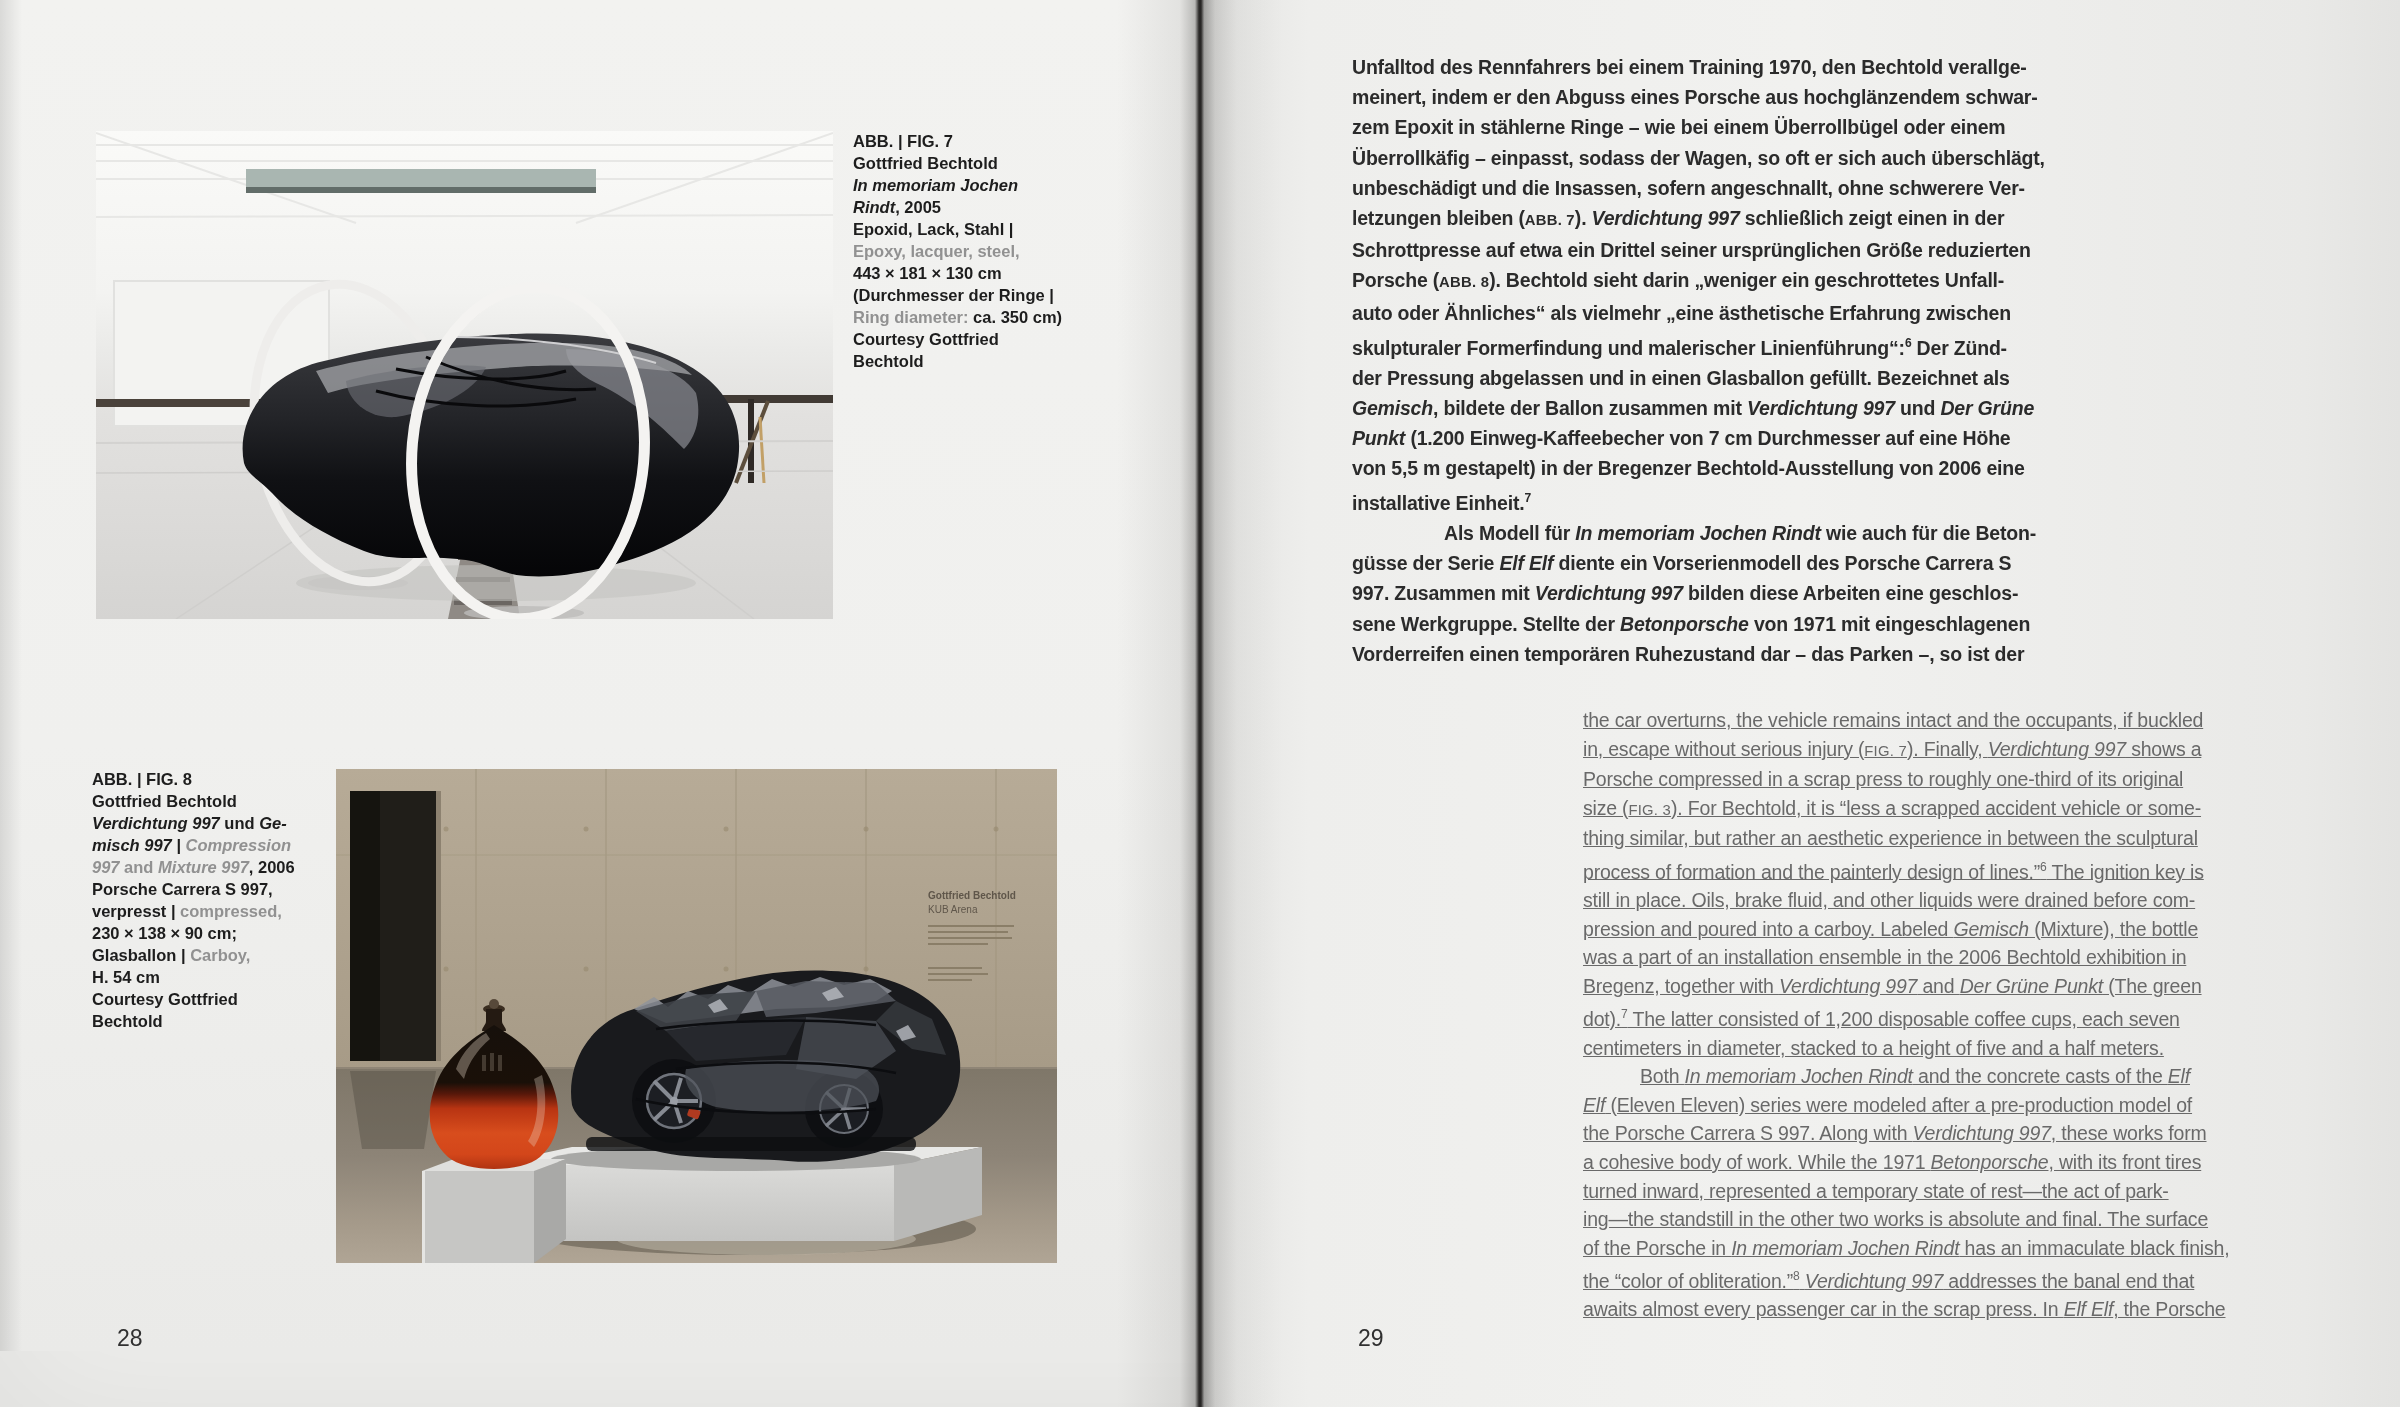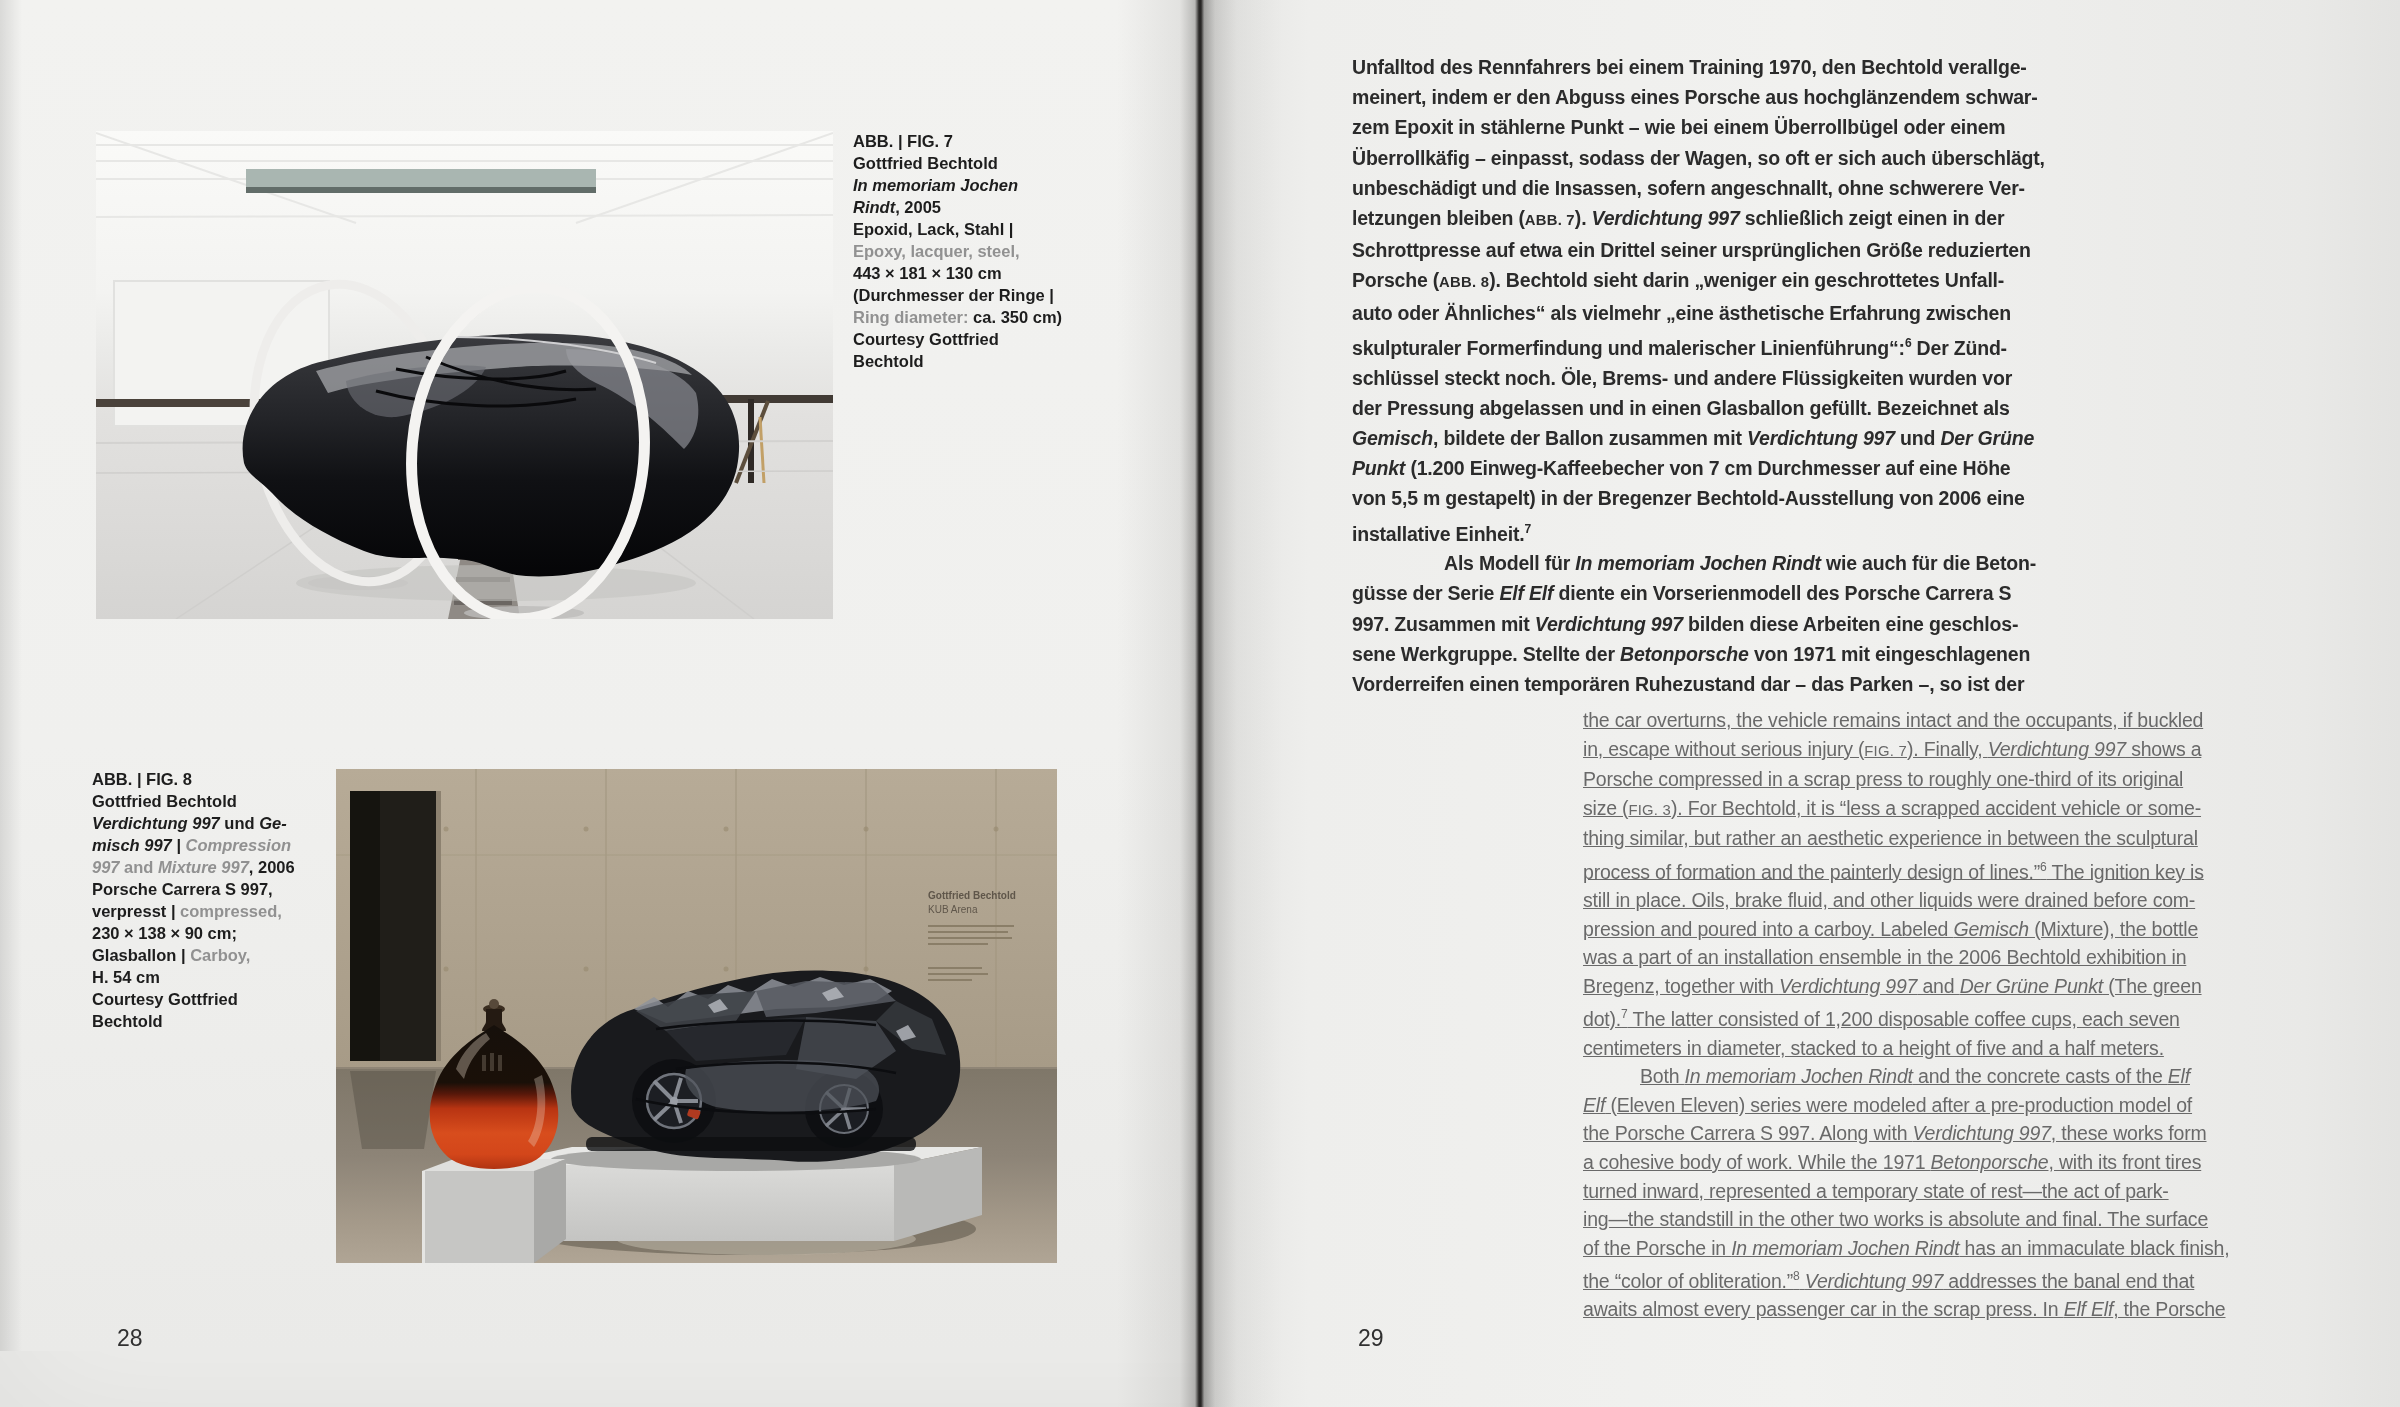--- a/index.html
+++ b/index.html
@@ -311,29 +311,28 @@
 
     <div class="pagenum pagenum-left">28</div>
   </div>
 
   <div class="page-right"></div>
 
   <div class="bodytext german">
     <div>
         <span class="line">Unfalltod des Rennfahrers bei einem Training 1970, den Bechtold verallge-</span>
         <span class="line">meinert, indem er den Abguss eines Porsche aus hochglänzendem schwar-</span>
-        <span class="line">zem Epoxit in stählerne Punkt – wie bei einem Überrollbügel oder einem</span>
+        <span class="line">zem Epoxit in stählerne Ringe – wie bei einem Überrollbügel oder einem</span>
         <span class="line">Überrollkäfig – einpasst, sodass der Wagen, so oft er sich auch überschlägt,</span>
         <span class="line">unbeschädigt und die Insassen, sofern angeschnallt, ohne schwerere Ver-</span>
         <span class="line">letzungen bleiben (<span class="seg-sc">ABB. 7</span>). <span class="seg-i">Verdichtung 997</span> schließlich zeigt einen in der</span>
         <span class="line">Schrottpresse auf etwa ein Drittel seiner ursprünglichen Größe reduzierten</span>
         <span class="line">Porsche (<span class="seg-sc">ABB. 8</span>). Bechtold sieht darin „weniger ein geschrottetes Unfall-</span>
         <span class="line">auto oder Ähnliches“ als vielmehr „eine ästhetische Erfahrung zwischen</span>
         <span class="line">skulpturaler Formerfindung und malerischer Linienführung“:<span class="seg-sup">6</span> Der Zünd-</span>
-        <span class="line">schlüssel steckt noch. Öle, Brems- und andere Flüssigkeiten wurden vor</span>
         <span class="line">der Pressung abgelassen und in einen Glasballon gefüllt. Bezeichnet als</span>
         <span class="line"><span class="seg-i">Gemisch</span>, bildete der Ballon zusammen mit <span class="seg-i">Verdichtung 997</span> und <span class="seg-i">Der Grüne</span></span>
         <span class="line"><span class="seg-i">Punkt</span> (1.200 Einweg-Kaffeebecher von 7 cm Durchmesser auf eine Höhe</span>
         <span class="line">von 5,5 m gestapelt) in der Bregenzer Bechtold-Ausstellung von 2006 eine</span>
         <span class="line">installative Einheit.<span class="seg-sup">7</span></span>
       </div>
     <div>
         <span class="line"><span class="seg-tab"></span>Als Modell für <span class="seg-i">In memoriam Jochen Rindt</span> wie auch für die Beton-</span>
         <span class="line">güsse der Serie <span class="seg-i">Elf Elf</span> diente ein Vorserienmodell des Porsche Carrera S</span>
         <span class="line">997. Zusammen mit <span class="seg-i">Verdichtung 997</span> bilden diese Arbeiten eine geschlos-</span>

